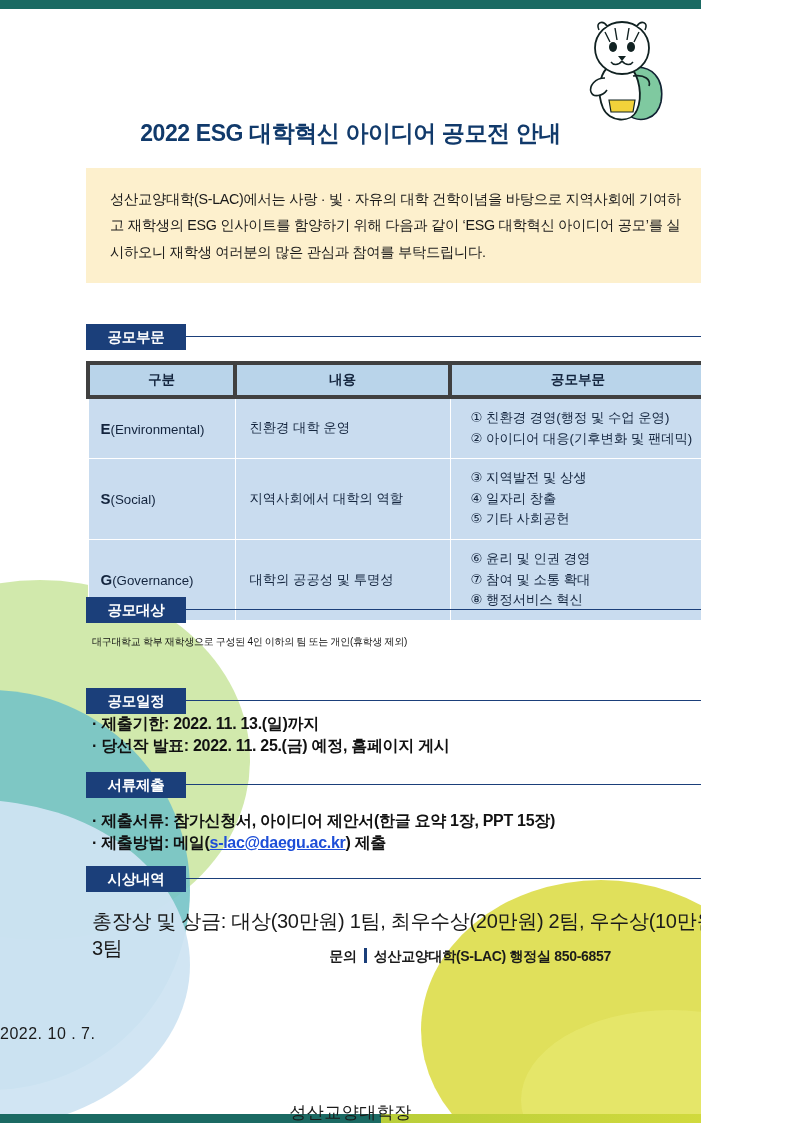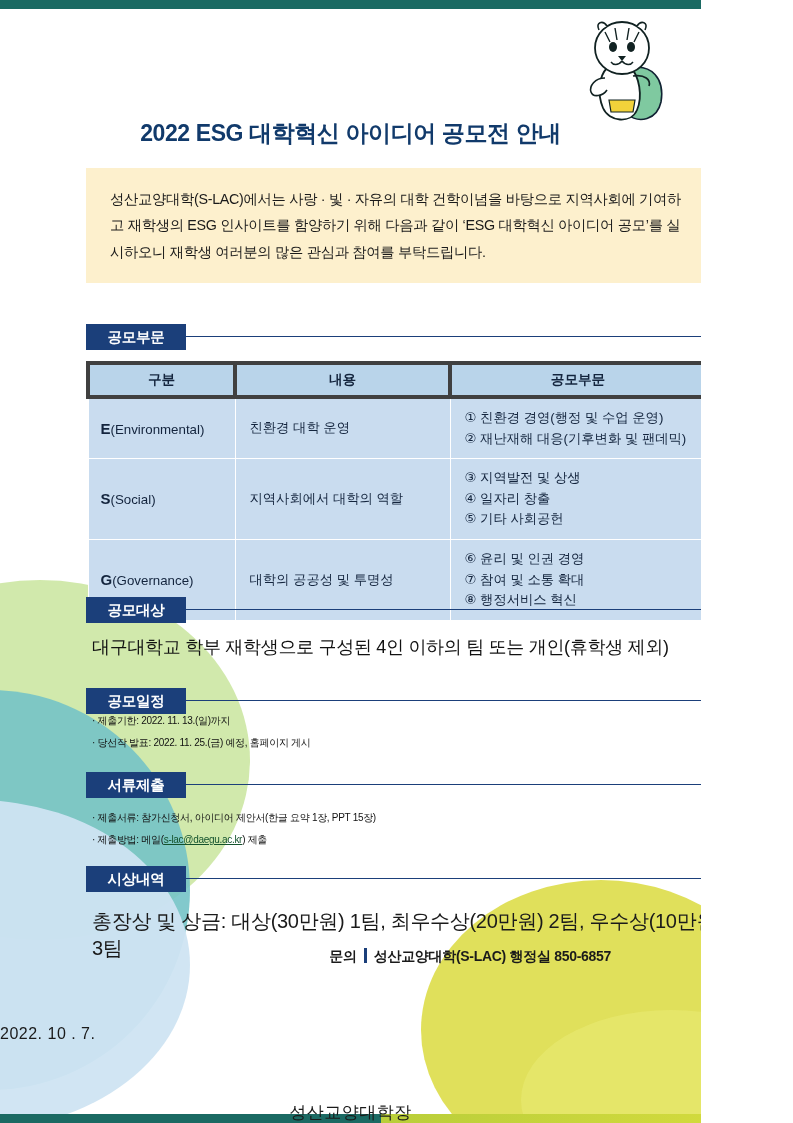--- a/index.html
+++ b/index.html
@@ -160,32 +160,32 @@
   table.cat td {
     background: #c9dcef;
     border: 1px solid #ffffff;
     padding: 9px 10px;
     color: #13243d;
     vertical-align: middle;
     line-height: 1.55;
   }
   table.cat td.c-key { width: 124px; text-align: left; padding-left: 12px; }
   table.cat td.c-desc { width: 190px; text-align: left; padding-left: 14px; }
-  table.cat td.c-list { text-align: left; padding-left: 14px; }
+  table.cat td.c-list { text-align: left; padding-left: 20px; }
   table.cat td.c-key b { font-size: 15px; }
 
   
   .body-line {
     position: absolute;
     left: 92px;
-    font-size: 18px;
+    font-size: 10px;
     color: #111;
     letter-spacing: -0.3px;
   }
-  .body-line.small { font-size: 10px; }
+  .body-line.small { font-size: 16px; font-weight: bold; }
 
   .award-line {
     position: absolute;
     left: 92px; top: 908px;
     width: 640px;
     font-size: 20px;
     letter-spacing: -0.3px;
   }
   .contact {
     position: absolute;
@@ -209,21 +209,21 @@
   }
   .signature {
     position: absolute;
     left: 0; right: 0; top: 1065px;
     text-align: center;
     font-size: 17px;
     letter-spacing: 0.5px;
     margin-top: 36px;
   }
   a.mail {
-    color: #14532d;
+    color: #1d4ed8;
     text-decoration: underline;
   }
 </style>
 </head>
 <body>
 
 <div class="page">
 
   <div class="top-bar"></div>
 
@@ -275,21 +275,21 @@
         </tr>
       </thead>
       <tbody>
         <tr>
           <td class="c-key">
             <b>E</b><span>(Environmental)</span>
           </td>
           <td class="c-desc">친환경 대학 운영</td>
           <td class="c-list">
             <div>① 친환경 경영(행정 및 수업 운영)</div>
-            <div>② 재난재해 대응(기후변화 및 팬데믹)</div>
+            <div>② 아이디어 대응(기후변화 및 팬데믹)</div>
           </td>
         </tr>
         <tr>
           <td class="c-key">
             <b>S</b><span>(Social)</span>
           </td>
           <td class="c-desc">지역사회에서 대학의 역할</td>
           <td class="c-list">
             <div>③ 지역발전 및 상생</div>
             <div>④ 일자리 창출</div>

